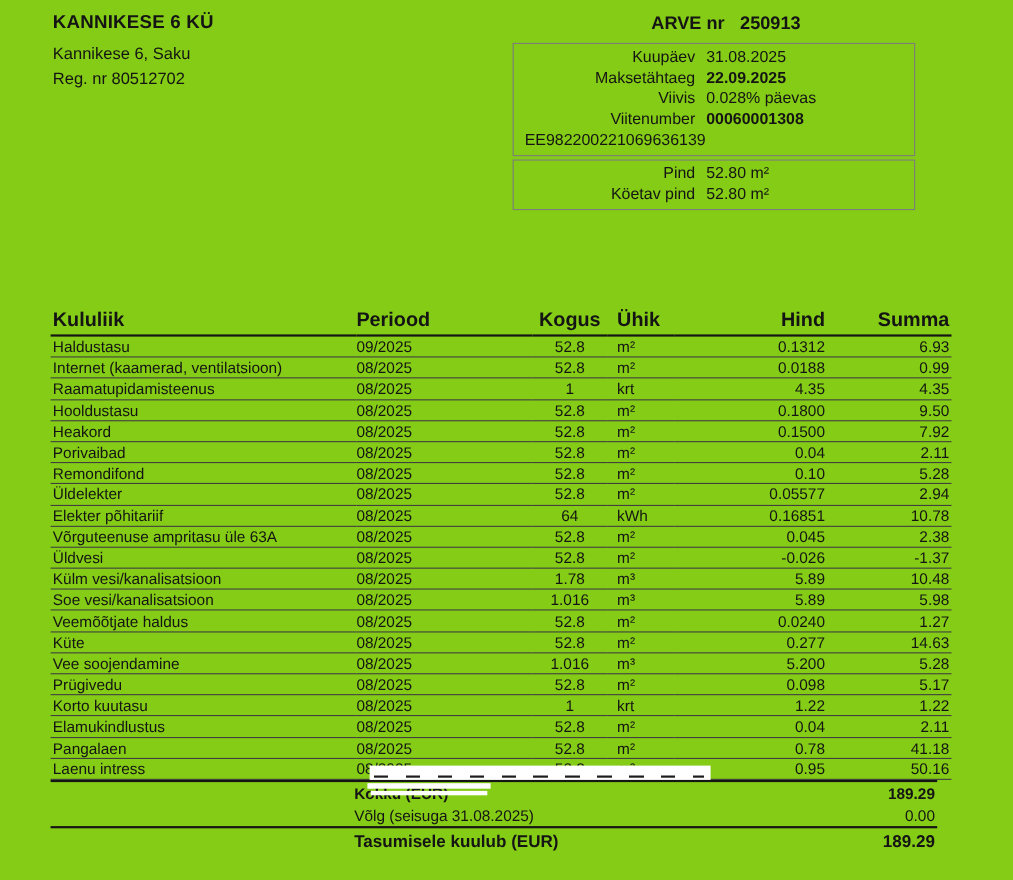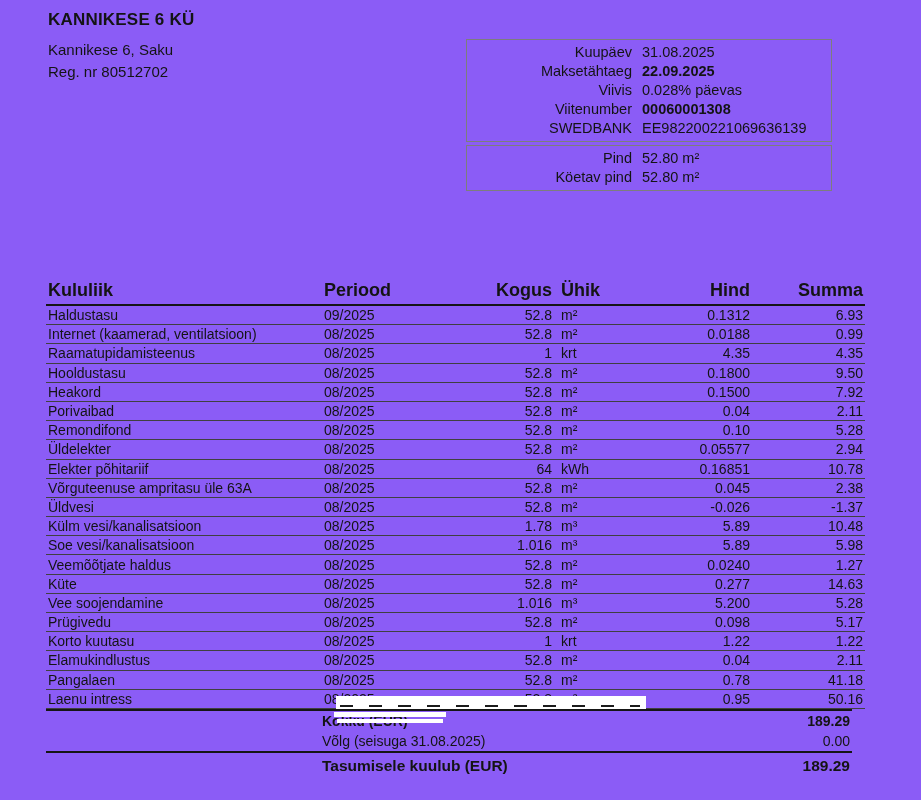--- a/index.html
+++ b/index.html
@@ -1,17 +1,17 @@
 <!DOCTYPE html>
 <html><head>
 <meta charset="utf-8">
 <style>
   html,body { margin:0; padding:0; background:#fff; }
   .page {
-    position:relative; width:921px; height:800px; background:#8b5cf6;
+    position:relative; width:921px; height:800px; background:#84cc16;
     font-family:"Liberation Sans","DejaVu Sans",sans-serif; color:#141414;
     overflow:hidden;
   }
   .bold { font-weight:bold; }
 
   
   .seller { position:absolute; left:48px; top:10px; }
   .seller-name { font-size:17px; font-weight:bold; margin-bottom:9px; letter-spacing:.2px; }
   .seller-line { font-size:15px; line-height:22px; }
 
@@ -27,21 +27,21 @@
   .dlabel { flex:0 0 165px; text-align:right; white-space:nowrap; }
   .dvalue { margin-left:10px; white-space:nowrap; }
 
   
   .table-wrap { position:absolute; left:46px; top:280px; width:806px; font-size:14px; }
   table { width:806px; border-collapse:collapse; table-layout:fixed; }
   th { font-weight:bold; border-bottom:2.5px solid #151515; height:21px; vertical-align:bottom; padding:0 0 3px 0; font-size:18px; }
   td { height:18.2px; border-bottom:1px solid #404040; padding:0; vertical-align:middle; white-space:nowrap; }
   .c1 { width:276px; text-align:left; padding-left:2px; }
   .c2 { width:160px; text-align:left; }
-  .c3 { width:68px;  text-align:right; }
+  .c3 { width:68px;  text-align:center; }
   .c4 { width:52px;  text-align:left; padding-left:9px; }
   .c5 { width:137px; text-align:right; }
   .c6 { width:113px; text-align:right; padding-right:2px; }
 
   
   .totals { border-top:2.5px solid #151515; }
   .trow { display:flex; justify-content:space-between; padding-left:276px; line-height:20px; font-size:14px; }
   .tval { padding-right:2px; }
   .trow.due { border-top:2.5px solid #151515; font-weight:bold; font-size:15.5px; line-height:26px; }
 
@@ -58,40 +58,42 @@
 <body>
 
 <div class="page">
 
   <div class="seller">
     <div class="seller-name">KANNIKESE 6 KÜ</div>
     <div class="seller-line">Kannikese 6, Saku</div>
     <div class="seller-line">Reg. nr 80512702</div>
   </div>
 
+  <div class="invoice-title">
+    <span>ARVE nr</span><span class="inv-no">250913</span>
+  </div>
 
   <div class="box box1">
       <div class="drow">
         <span class="dlabel">Kuupäev</span>
         <span class="dvalue">31.08.2025</span>
       </div>
       <div class="drow">
         <span class="dlabel">Maksetähtaeg</span>
         <span class="dvalue bold">22.09.2025</span>
       </div>
       <div class="drow">
         <span class="dlabel">Viivis</span>
         <span class="dvalue">0.028% päevas</span>
       </div>
       <div class="drow">
         <span class="dlabel">Viitenumber</span>
         <span class="dvalue bold">00060001308</span>
       </div>
       <div class="drow">
-        <span class="dlabel">SWEDBANK</span>
         <span class="dvalue">EE982200221069636139</span>
       </div>
     </div>
   <div class="box box2">
       <div class="drow">
         <span class="dlabel">Pind</span>
         <span class="dvalue">52.80 m²</span>
       </div>
       <div class="drow">
         <span class="dlabel">Köetav pind</span>

